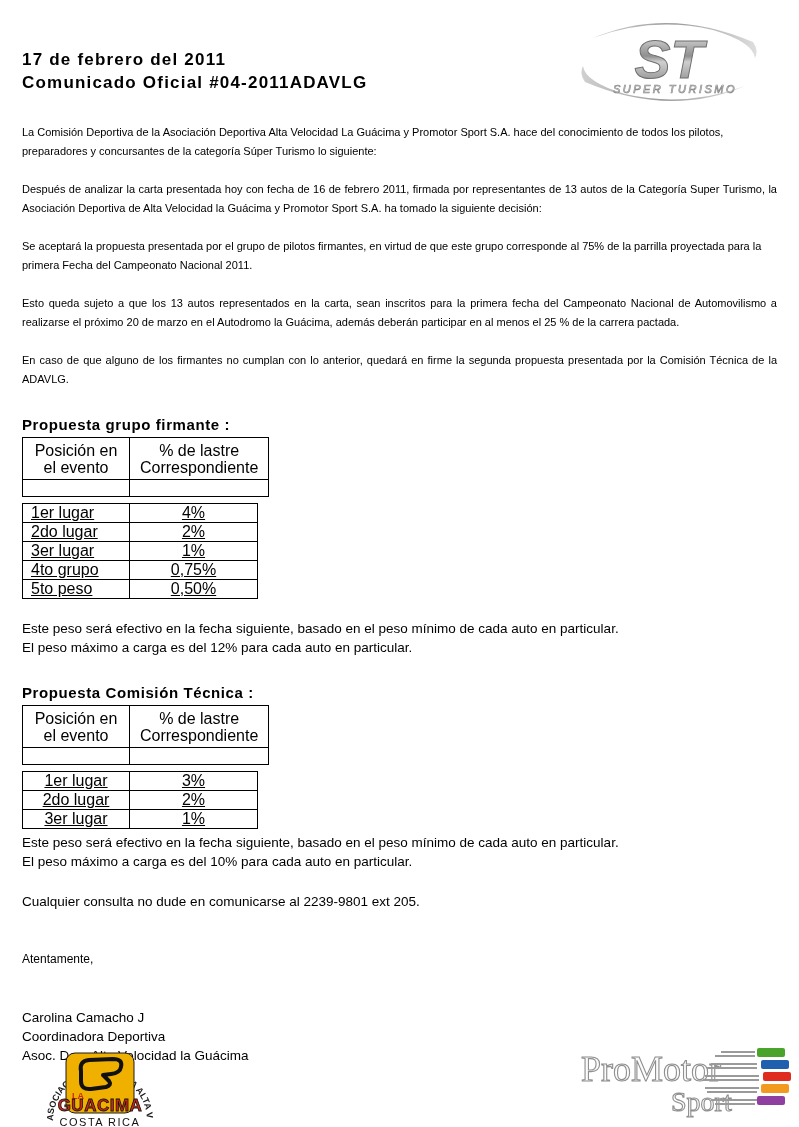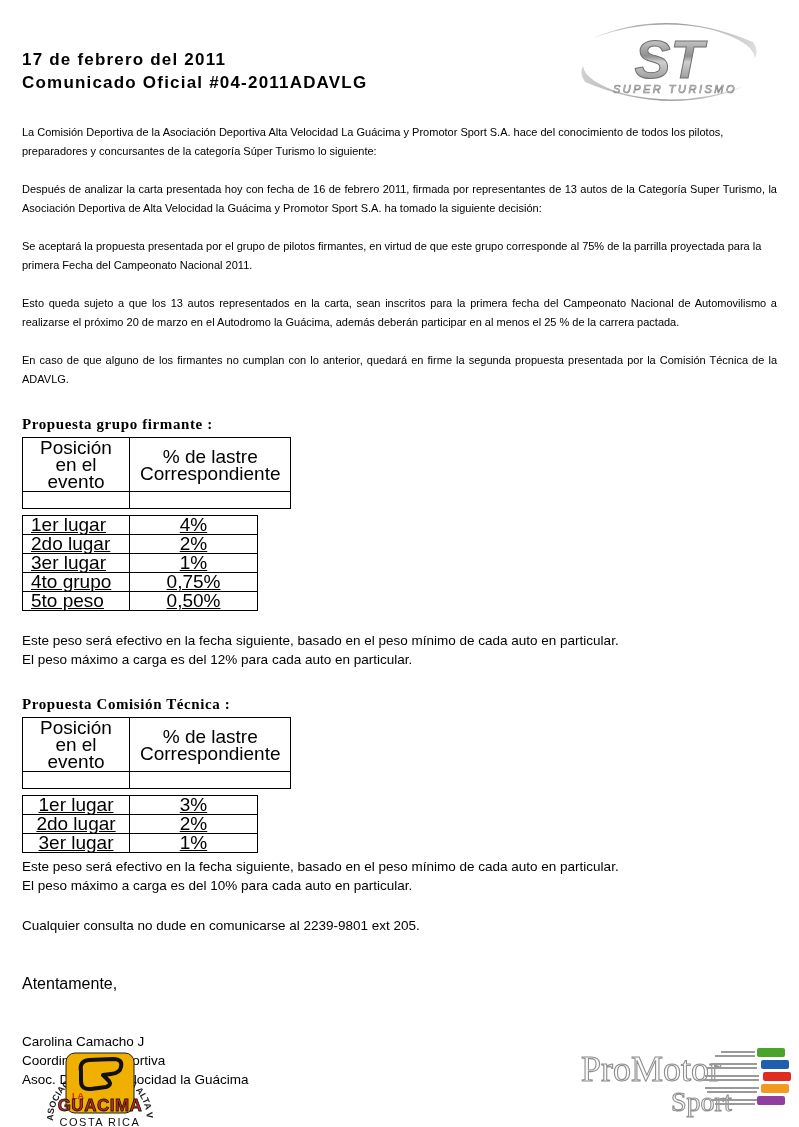--- a/index.html
+++ b/index.html
@@ -21,40 +21,40 @@
   }
   .st-logo { position:absolute; top:16px; right:24px; width:212px; height:96px; }
 
   
   p.body-par { font-size:11px; line-height:19px; margin-top:19px; }
   p.first { margin-top:29px; }
   p.just { text-align:justify; }
 
   h2.sec-heading {
     font-size:15px; font-weight:bold; letter-spacing:0.6px;
-    margin-top:27px; margin-bottom:4px;font-family:Liberation Serif, serif;
+    margin-top:27px; margin-bottom:4px;
   }
 
   table.tbl { border-collapse:collapse; table-layout:fixed; }
-  table.tbl td, table.tbl th { border:1px solid #000; font-size:19px; font-weight:normal; }
+  table.tbl td, table.tbl th { border:1px solid #000; font-size:16px; font-weight:normal; }
   col.c0 { width:107px; } col.c1 { width:128px; }
   table.hdr-tbl th { height:42px; text-align:center; line-height:17px; padding:1px 10px; vertical-align:middle; }
   table.hdr-tbl td.empty { height:17px; }
   table.data-tbl { margin-top:6px; }
   table.data-tbl td { height:18px; padding:0 8px; line-height:18px;text-decoration:underline; }
   table.data-tbl td.val { text-align:center; }
   .sec-0 table.data-tbl td.pos { text-align:left; }
   .sec-1 table.data-tbl td.pos { text-align:center; }
 
   .notes { font-size:13.5px; line-height:19px; }
   .sec-0 .notes { margin-top:20px; }
   .sec-1 .notes { margin-top:4px; }
 
   p.contact { margin-top:21px; font-size:13.5px; line-height:19px; }
-  p.closing { margin-top:39px; font-size:16px; line-height:19px; }
+  p.closing { margin-top:39px; font-size:12px; line-height:19px; }
   .signature { margin-top:39px; font-size:13.5px; line-height:19px; }
 
   
   .adavlg-logo { position:absolute; left:33px; top:1037px; width:134px; height:92px; }
   .promotor-logo { position:absolute; right:6px; top:1043px; width:214px; height:80px; }
 </style>
 </head>
 <body>
 
 <div class="page">

